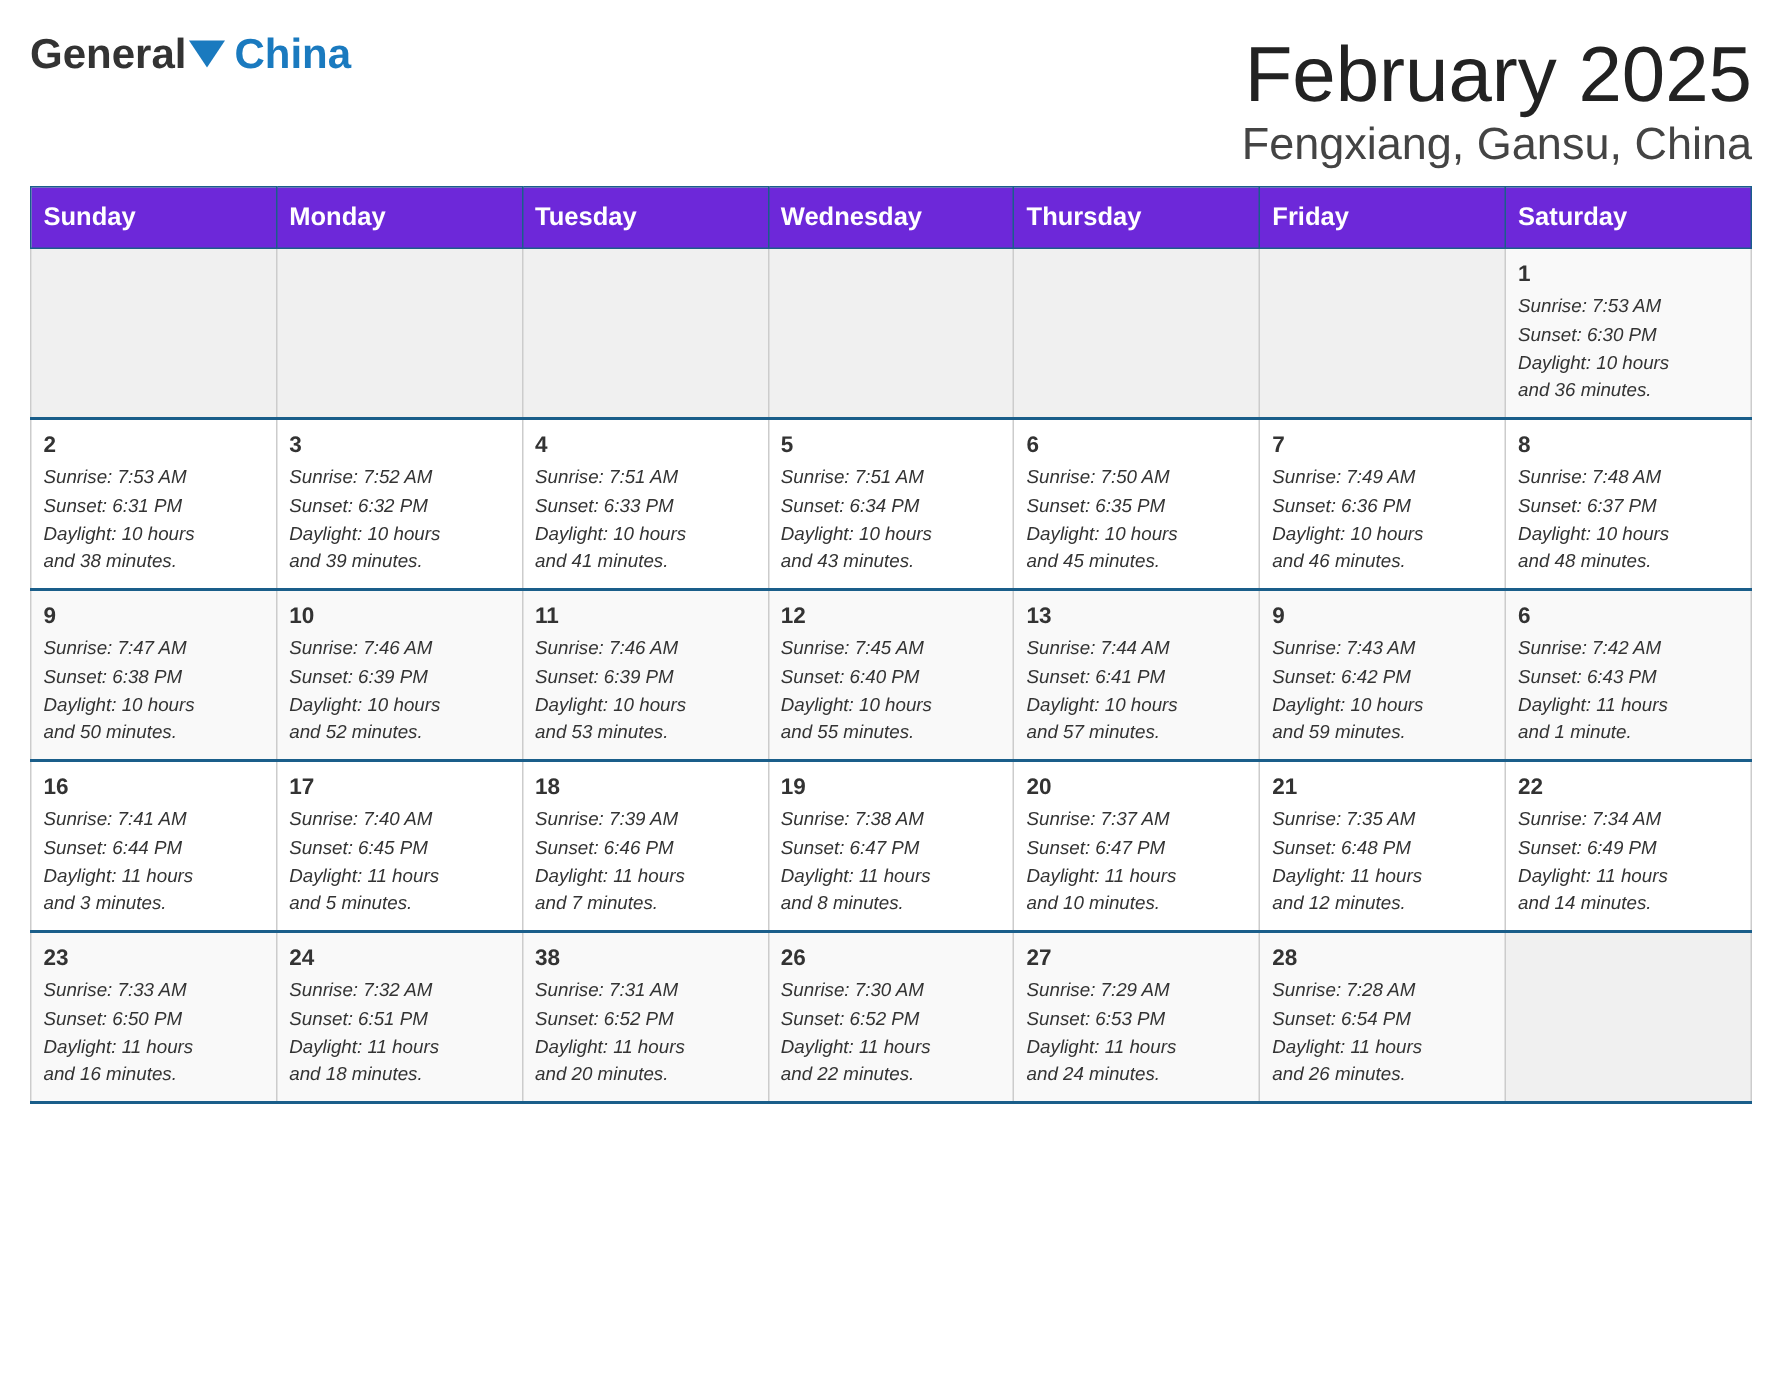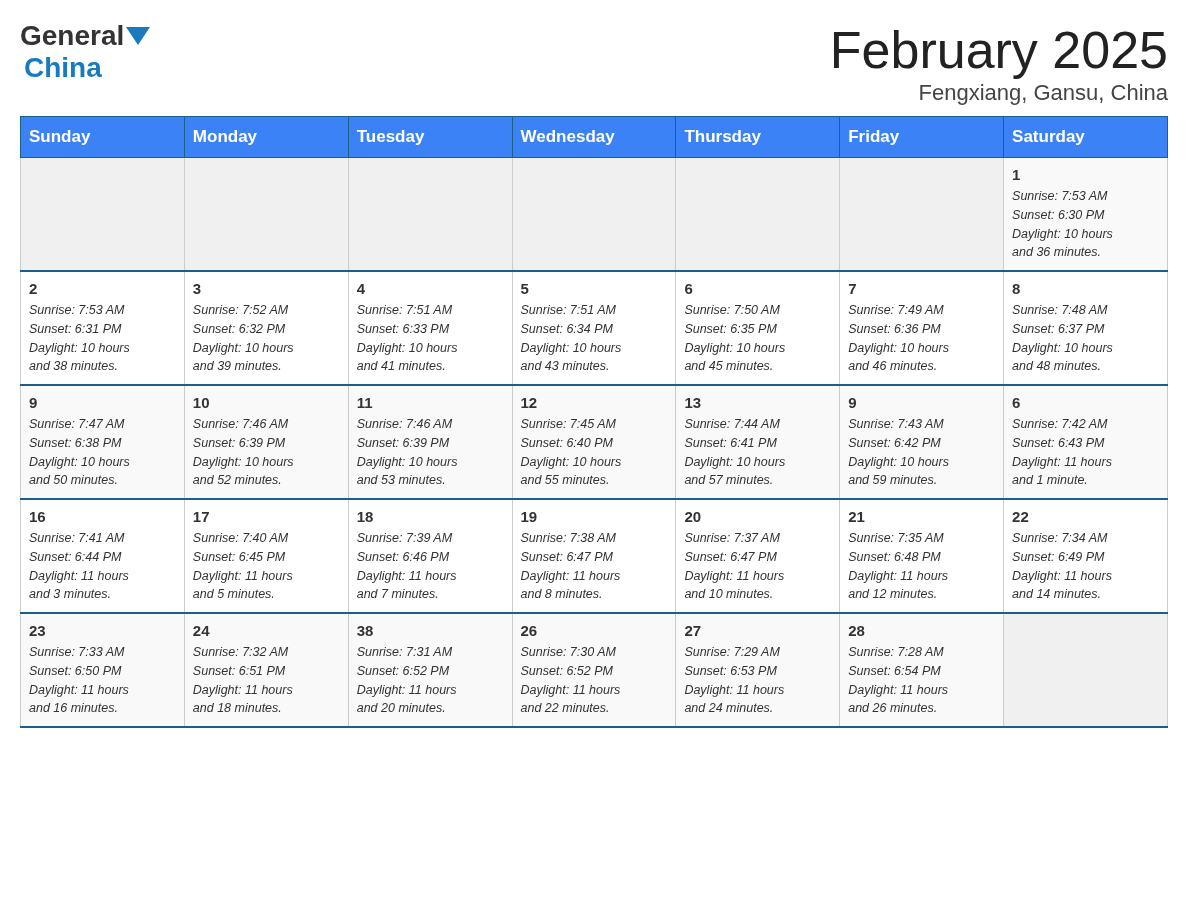--- a/index.html
+++ b/index.html
@@ -11,21 +11,21 @@
       min-height: 918px;
     }
     .header {
       display: flex;
       justify-content: space-between;
       align-items: flex-start;
       margin-bottom: 10px;
     }
     .logo {
       display: flex;
-      flex-direction: column;
+      flex-direction: row;
       align-items: flex-start;
     }
     .logo-text {
       display: flex;
       align-items: center;
       font-size: 28px;
       font-weight: bold;
       color: #333;
     }
     .logo-general {
@@ -48,30 +48,30 @@
     .title-section {
       text-align: right;
       margin-left: 40px;
     }
     .month-title {
       font-size: 52px;
       font-weight: normal;
       color: #222;
     }
     .location-title {
-      font-size: 22px;
+      font-size: 30px;
       color: #444;
     }
     table {
       width: 100%;
       border-collapse: collapse;
       table-layout: fixed;
     }
     thead th {
-      background-color: #3b82f6;
+      background-color: #6d28d9;
       color: #fff;
       font-size: 17px;
       font-weight: bold;
       padding: 10px 8px;
       text-align: left;
       border: 1px solid #1a5e8a;
     }
     tbody td {
       border: 1px solid #ccc;
       vertical-align: top;

